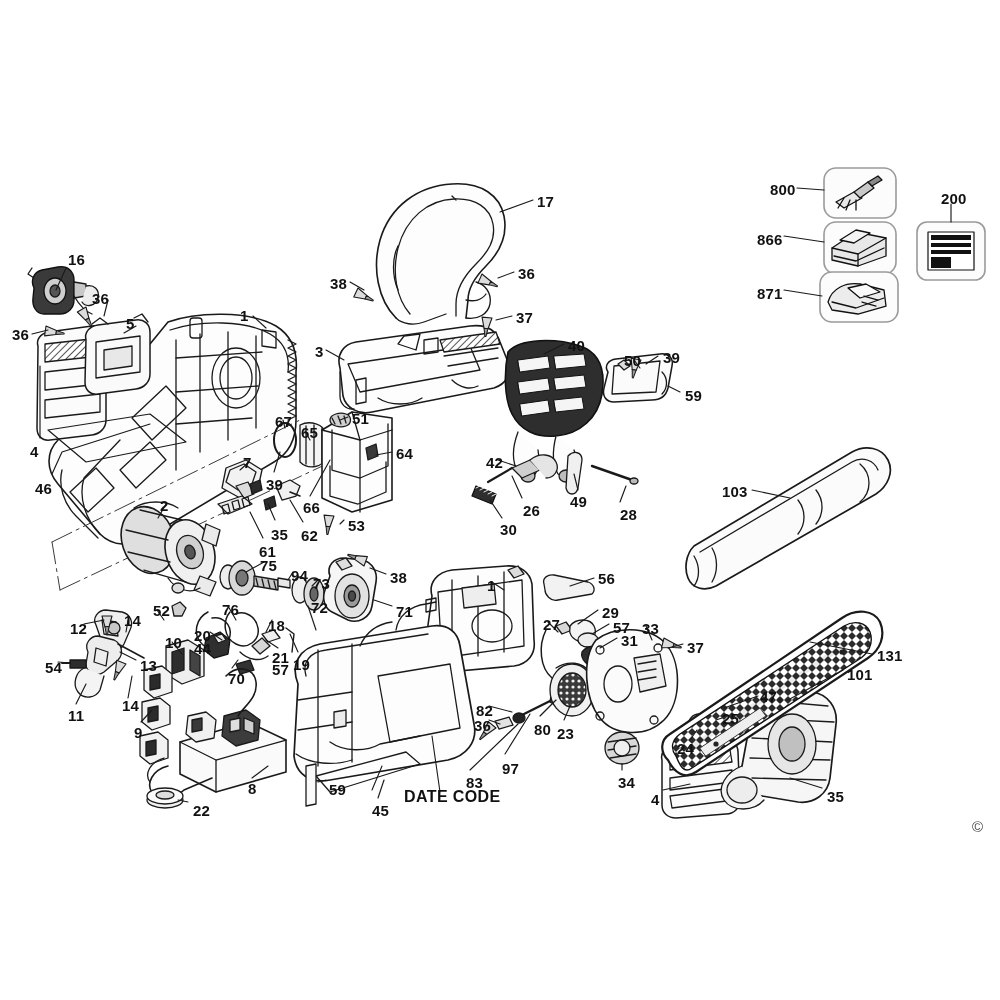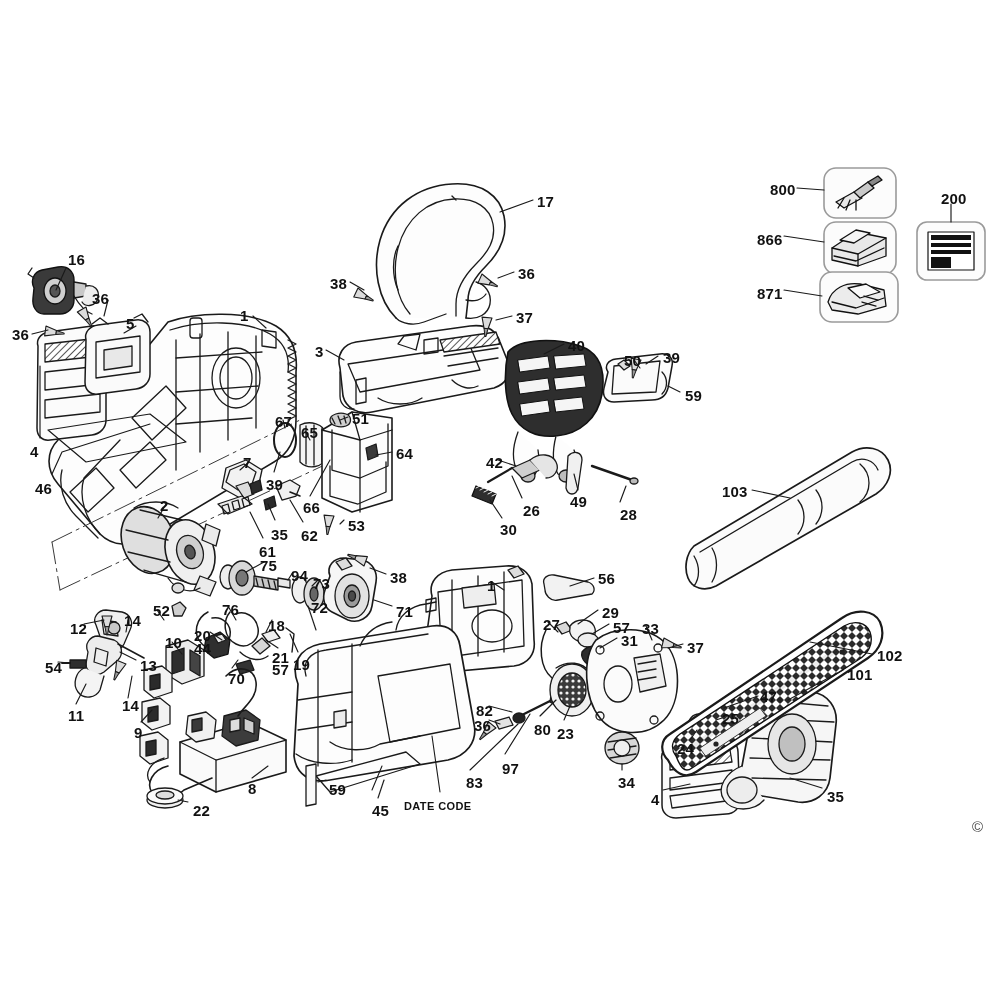--- a/index.html
+++ b/index.html
@@ -9,21 +9,21 @@
   .callout{
     position:absolute;
     font-family:"Liberation Sans",sans-serif;
     font-weight:bold;
     font-size:15px;
     color:#111111;
     white-space:nowrap;
     line-height:1;
     letter-spacing:0.2px;
   }
-  .callout.datecode{font-size:11px;letter-spacing:0.4px;margin-top:12px;}
+  .callout.datecode{font-size:16px;letter-spacing:0.4px;}
   .copyright{
     position:absolute;
     font-size:15px;
     color:#4a4a4a;
     font-family:"Liberation Sans",sans-serif;
   }
 </style>
 </head>
 <body>
 
@@ -638,21 +638,21 @@
 <div class="callout" style="left:194px;top:628px">20</div>
 <div class="callout" style="left:194px;top:641px">44</div>
 <div class="callout" style="left:487px;top:578px">1</div>
 <div class="callout" style="left:598px;top:571px">56</div>
 <div class="callout" style="left:543px;top:617px">27</div>
 <div class="callout" style="left:602px;top:605px">29</div>
 <div class="callout" style="left:613px;top:620px">57</div>
 <div class="callout" style="left:621px;top:633px">31</div>
 <div class="callout" style="left:642px;top:621px">33</div>
 <div class="callout" style="left:687px;top:640px">37</div>
-<div class="callout" style="left:877px;top:648px">102</div>
+<div class="callout" style="left:877px;top:648px">131</div>
 <div class="callout" style="left:847px;top:667px">101</div>
 <div class="callout" style="left:70px;top:621px">12</div>
 <div class="callout" style="left:124px;top:613px">14</div>
 <div class="callout" style="left:153px;top:603px">52</div>
 <div class="callout" style="left:165px;top:635px">10</div>
 <div class="callout" style="left:45px;top:660px">54</div>
 <div class="callout" style="left:140px;top:658px">13</div>
 <div class="callout" style="left:122px;top:698px">14</div>
 <div class="callout" style="left:68px;top:708px">11</div>
 <div class="callout" style="left:134px;top:725px">9</div>

